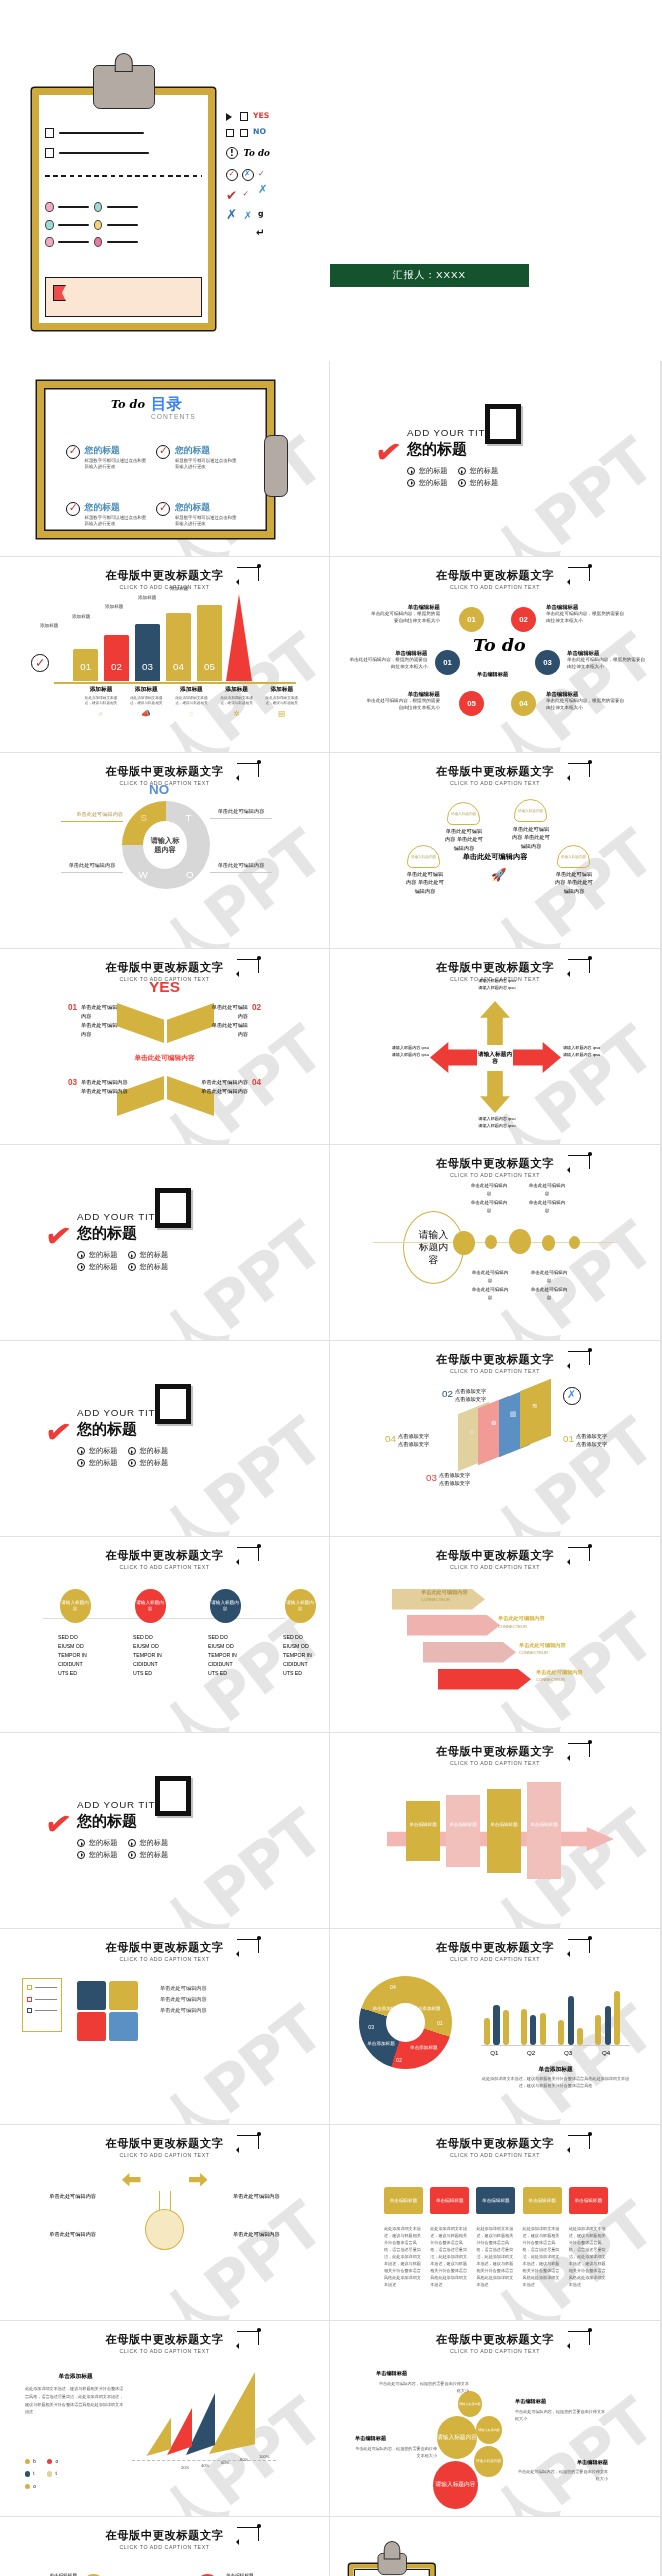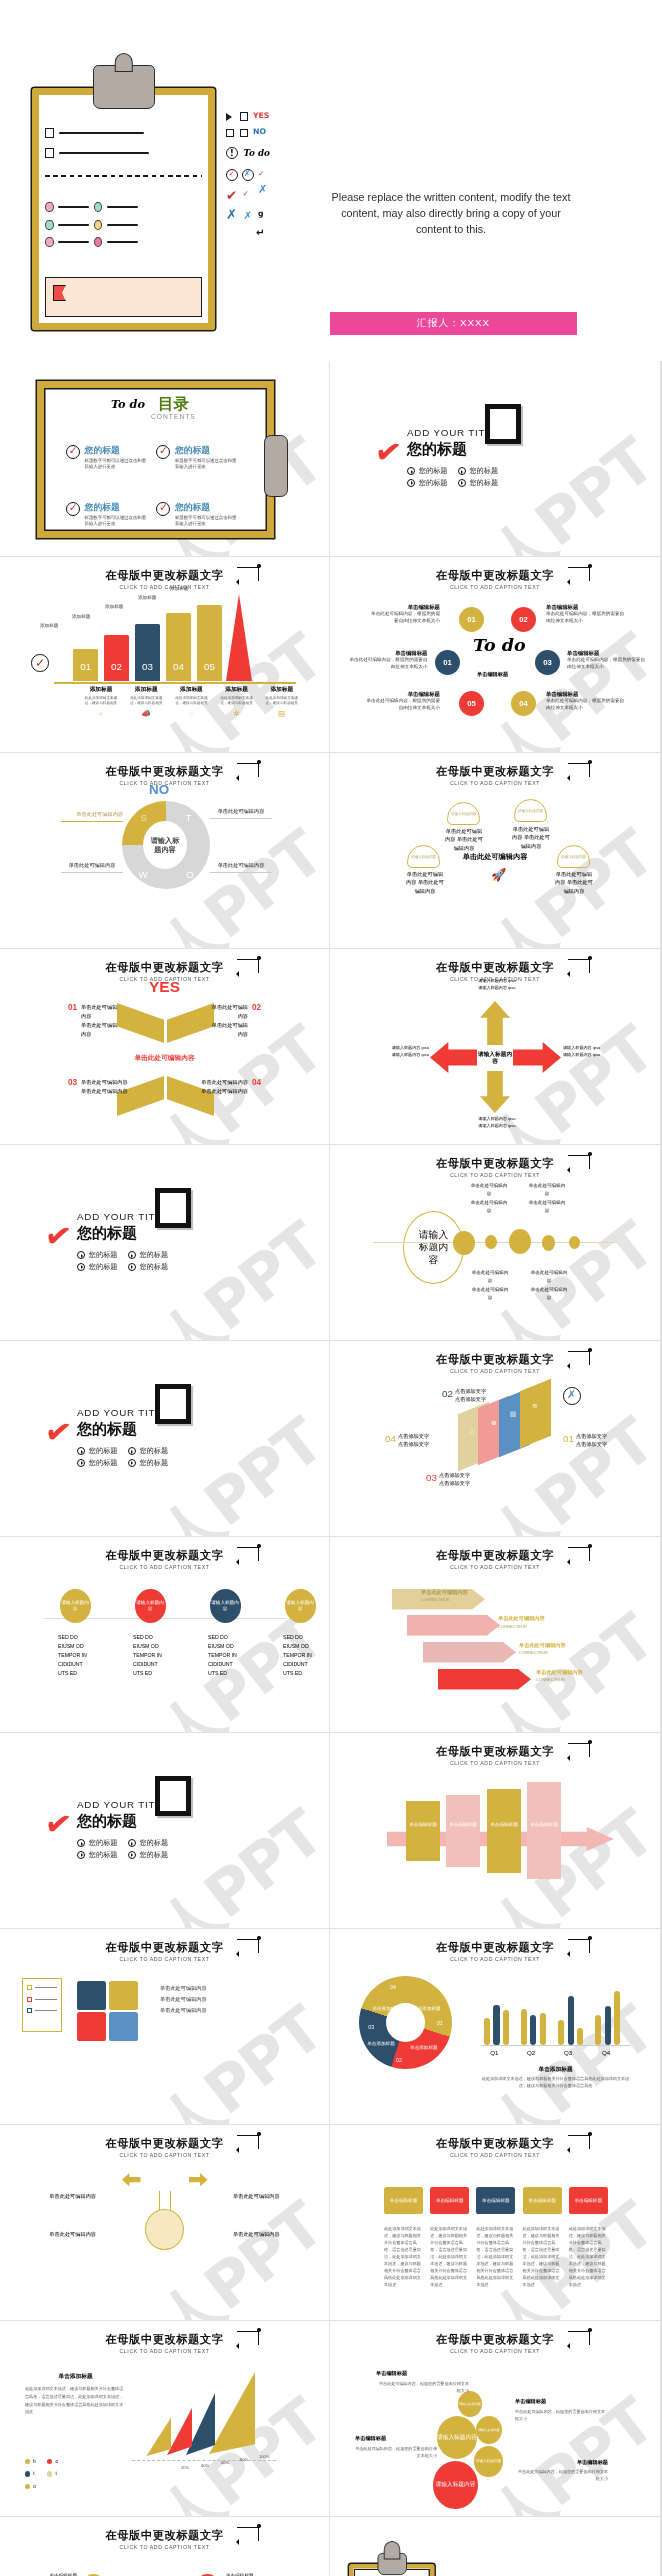--- a/index.html
+++ b/index.html
@@ -55,23 +55,23 @@
   .hero-title {
     position:absolute; left:330px; top:117px; width:258px;
     font-size:47px; font-weight:bold; color:#cfa93c; letter-spacing:3.1px;
     line-height:1; font-family:"DejaVu Sans",sans-serif;
   }
   .hero-sub {
     position:absolute; left:330px; top:189px; width:242px;
     font-size:10.8px; line-height:1.5; color:#2e2e2e; text-align:center;
   }
   .hero-band {
-    position:absolute; left:330px; top:264px; width:247px; height:23px;
-    background:#ec4899; color:#fff; font-size:9.8px;
-    display:flex; align-items:center; justify-content:center; letter-spacing:1px;margin-top:48px;
+    position:absolute; left:330px; top:264px; width:199px; height:23px;
+    background:#14532d; color:#fff; font-size:9.8px;
+    display:flex; align-items:center; justify-content:center; letter-spacing:1px;
   }
 
   
   .grid { width:662px; display:flex; flex-wrap:wrap; background:#e2e2e2; }
   .slide {
     width:330px; height:196px; background:#fff; position:relative; overflow:hidden;
     border-right:1px solid #e2e2e2; border-bottom:1px solid #e2e2e2;
   }
   .slide:nth-child(2n) { border-right:none; }
 
@@ -199,33 +199,32 @@
       <div class="dd" style="left:32px;top:58px;color:#c0392b;">✓</div>
       <div class="dd" style="left:32px;top:72px;color:#3d8fd6;font-size:11.3px;">✗</div>
       <div class="dd" style="left:0;top:77px;color:#c0392b;font-size:13.4px;">✔</div>
       <div class="dd" style="left:16.5px;top:78px;color:#c0392b;">✓</div>
       <div class="dd" style="left:0;top:96px;color:#2f6fb5;font-size:13.4px;">✗</div>
       <div class="dd" style="left:17.5px;top:98px;color:#3d8fd6;font-size:10.3px;">✗</div>
       <div class="dd" style="left:32px;top:98px;color:#111;">g</div>
       <div class="dd" style="left:30px;top:115px;color:#111;font-size:10.3px;">↵</div>
     </div>
 
-    <div class="hero-sub">Please replace the written content, modify the text content, may also directly bring a copy of your content to this.</div>
     <div class="hero-band">汇报人：XXXX</div>
   </div>
 </div>
 
 <div class="grid">
 
   <div class="slide">
     <div class="wm">人人PPT</div>
     <div class="cont-board">
       <div class="cont-clip"></div>
       <div style="position:absolute;left:67px;top:9.3px;font-size:11.3px;" class="todo">To do</div>
-      <div style="position:absolute;left:114px;top:6.2px;font-size:15.5px;font-weight:bold;color:#4d7c0f;">目录</div>
+      <div style="position:absolute;left:107px;top:6.2px;font-size:15.5px;font-weight:bold;color:#3b82f6;">目录</div>
       <div style="position:absolute;left:107px;top:25px;font-size:6.7px;color:#8a8a8a;letter-spacing:1px;">CONTENTS</div>
       <div class="cont-items">
         <div class="cont-i">
             <div class="ck"></div>
             <div>
               <div class="tt">您的标题</div>
               <div class="dd2">标题数字等都可以通过点击和重新输入进行更改</div>
             </div>
           </div>
         <div class="cont-i">

